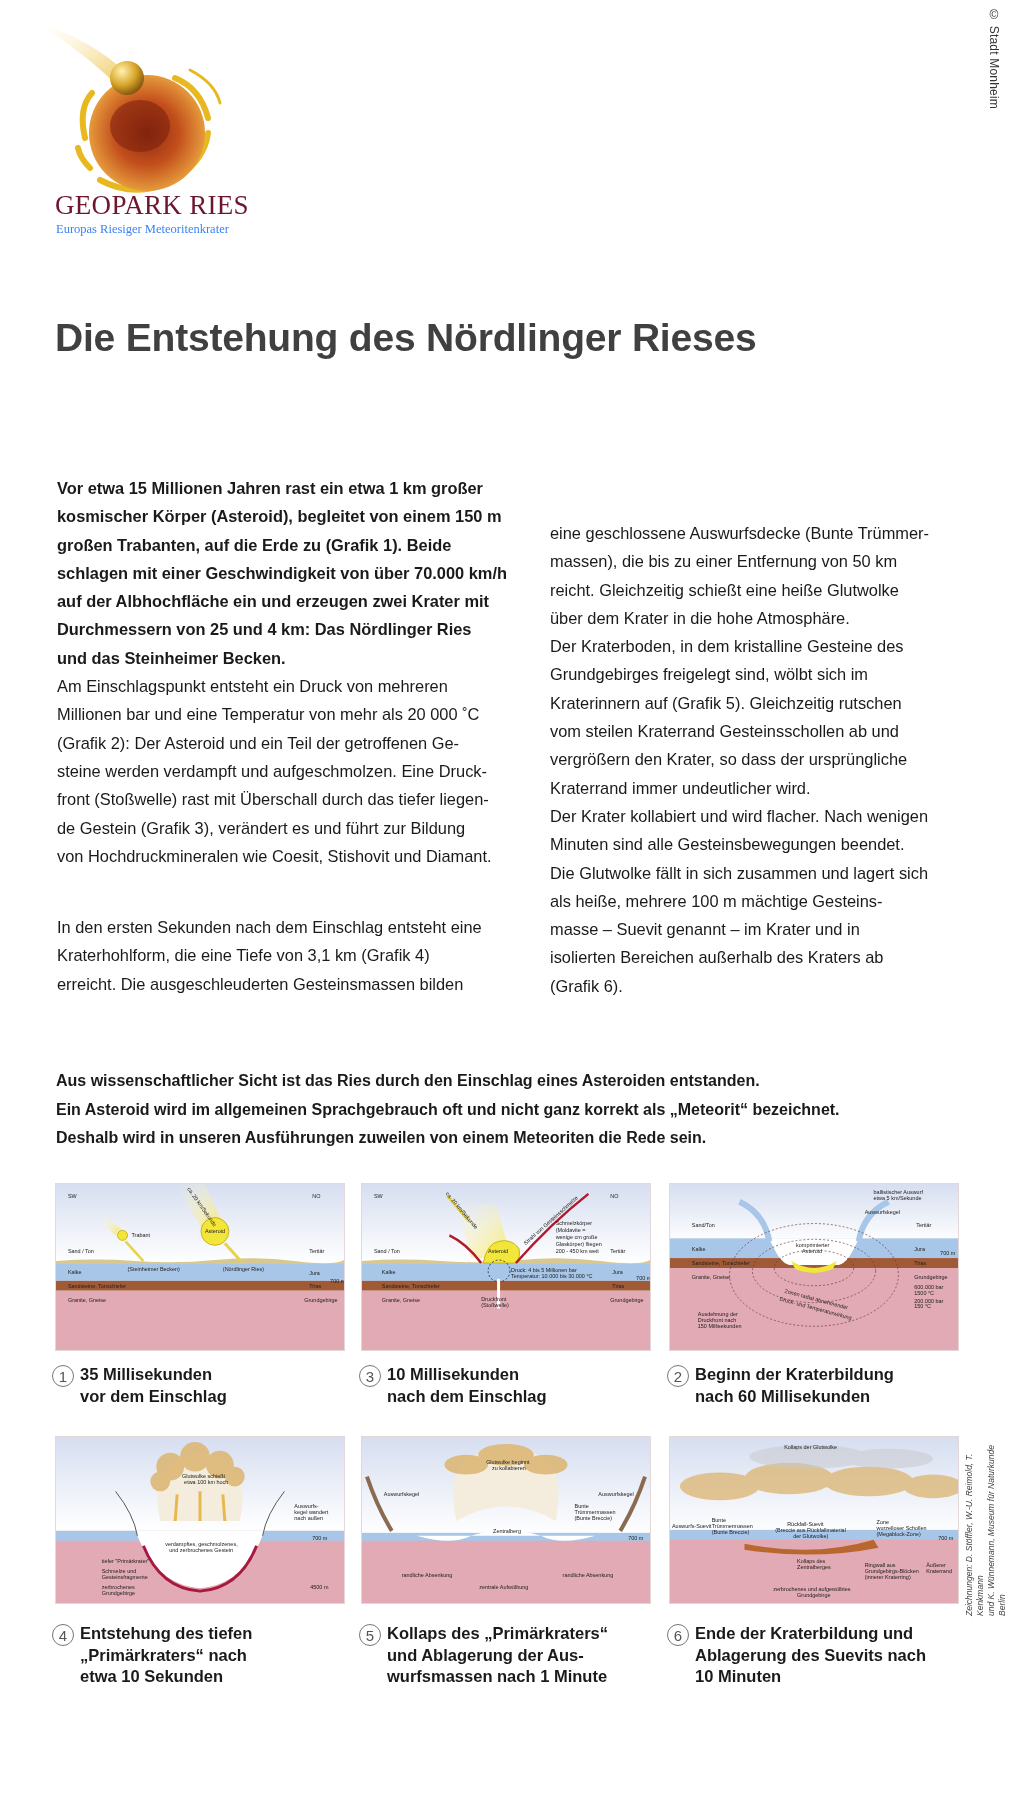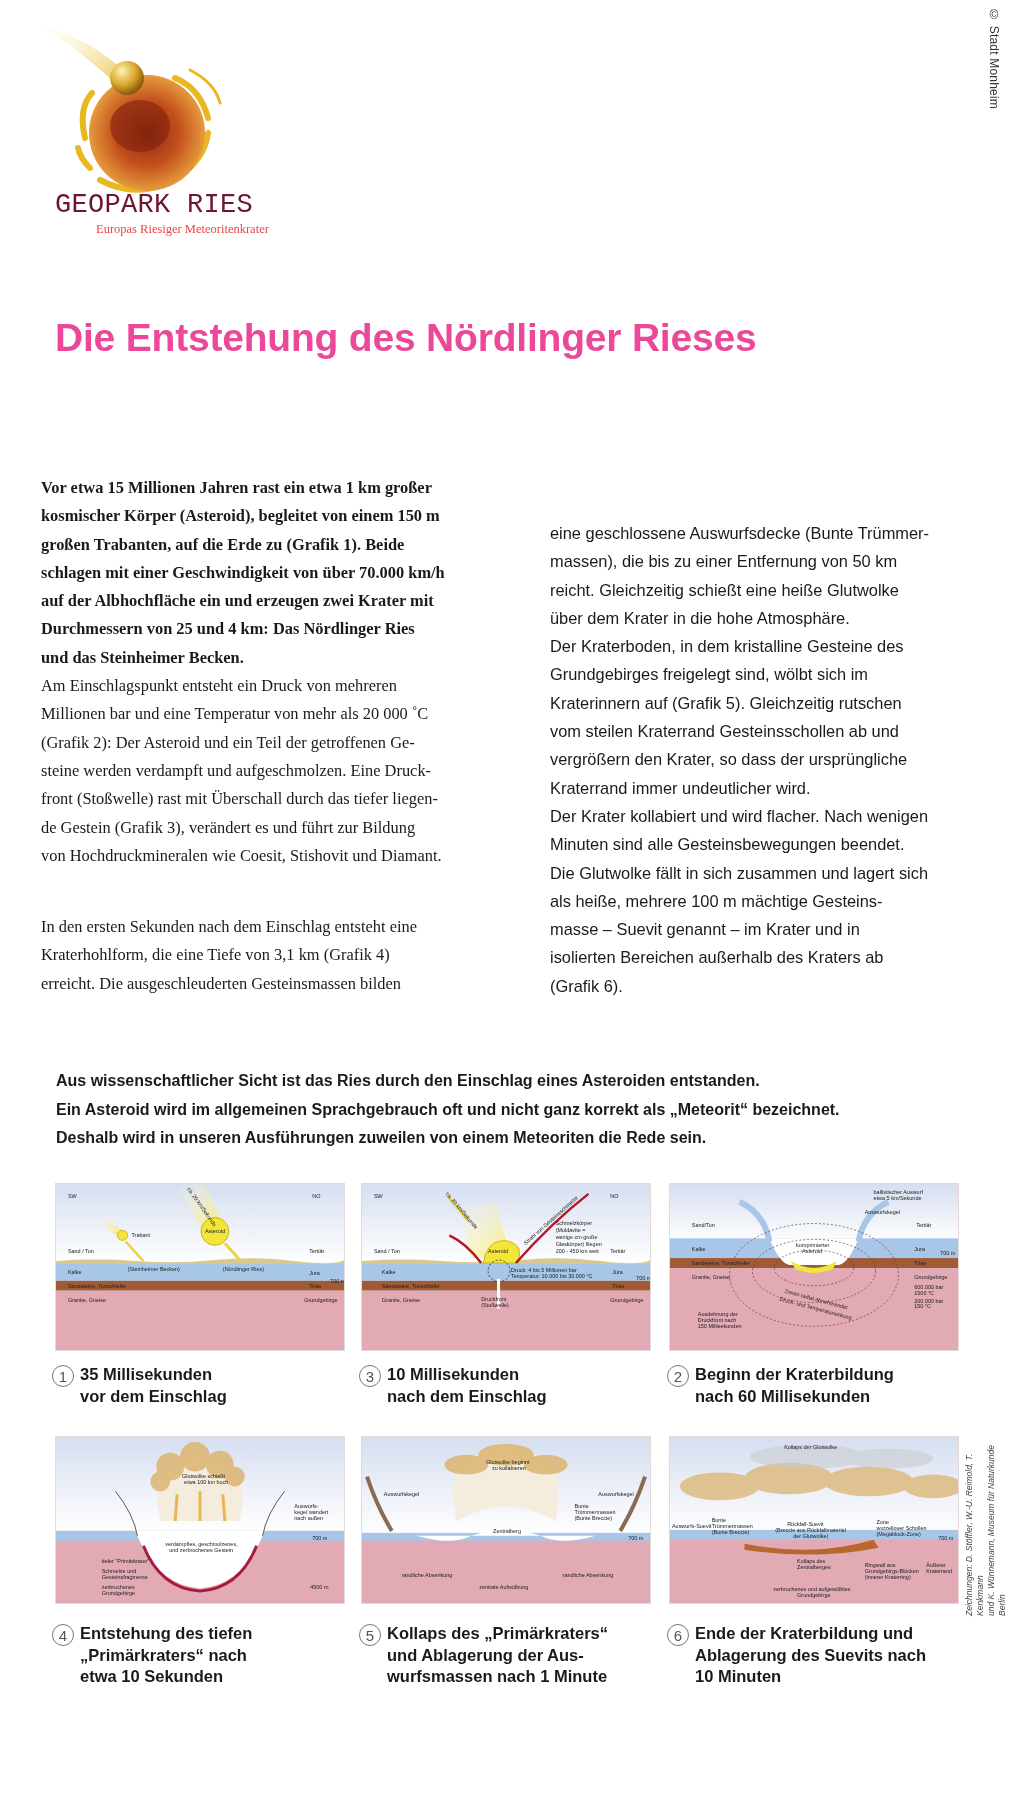--- a/index.html
+++ b/index.html
@@ -1,30 +1,30 @@
 <!DOCTYPE html>
 <html><head>
   <meta charset="utf-8">
   <style>
     * { margin: 0; padding: 0; box-sizing: border-box; }
     html, body { width: 1011px; height: 1800px; background: #ffffff; overflow: hidden; }
     body { position: relative; font-family: "Liberation Sans", sans-serif; color: #1a1a1a; }
 
     .logo { position: absolute; left: 30px; top: 18px; width: 230px; height: 220px; }
     .logo svg { position: absolute; left: 0; top: 0; }
-    .logo-title { position: absolute; left: 25px; top: 172px; font-family: Liberation Mono, monospace; font-size: 27px; color: #6e1630; letter-spacing: 0.3px; white-space: nowrap; text-align: right; }
-    .logo-sub { position: absolute; left: 26px; top: 204px; font-family: "Liberation Serif", serif; font-size: 12.5px; color: #ef4444; white-space: nowrap; margin-left: 40px; }
+    .logo-title { position: absolute; left: 25px; top: 172px; font-family: Liberation Serif, serif; font-size: 27px; color: #6e1630; letter-spacing: 0.3px; white-space: nowrap; text-align: right; }
+    .logo-sub { position: absolute; left: 26px; top: 204px; font-family: "Liberation Serif", serif; font-size: 12.5px; color: #3b82f6; white-space: nowrap; }
 
     .copyright { position: absolute; right: 10px; top: 8px; writing-mode: vertical-rl; font-size: 12px; color: #333; letter-spacing: 0.2px; }
 
-    .page-title { position: absolute; left: 55px; top: 316px; font-size: 39px; font-weight: bold; color: #ec4899; white-space: nowrap; letter-spacing: -0.2px; }
+    .page-title { position: absolute; left: 55px; top: 316px; font-size: 39px; font-weight: bold; color: #404040; white-space: nowrap; letter-spacing: -0.2px; }
 
     .col { position: absolute; font-size: 16.4px; line-height: 28.3px; }
     .col p { white-space: nowrap; }
-    .col-left { left: 41px; top: 474px; width: 470px; font-family: Liberation Serif, serif; }
+    .col-left { left: 57px; top: 474px; width: 470px; }
     .col-right { left: 550px; top: 474px; width: 430px; margin-top: 45px; }
     .bold { font-weight: bold; }
     .gap { height: 43px; }
 
     .note { position: absolute; left: 56px; top: 1067px; font-size: 16px; font-weight: bold; line-height: 28.5px; }
     .note p { white-space: nowrap; }
 
     .figure { position: absolute; width: 290px; height: 168px; border: 1px solid #e3d7d9; overflow: hidden; background: #fff; }
     .figure svg { display: block; width: 100%; height: 100%; }
     .fig1 { left: 55px; top: 1183px; }

